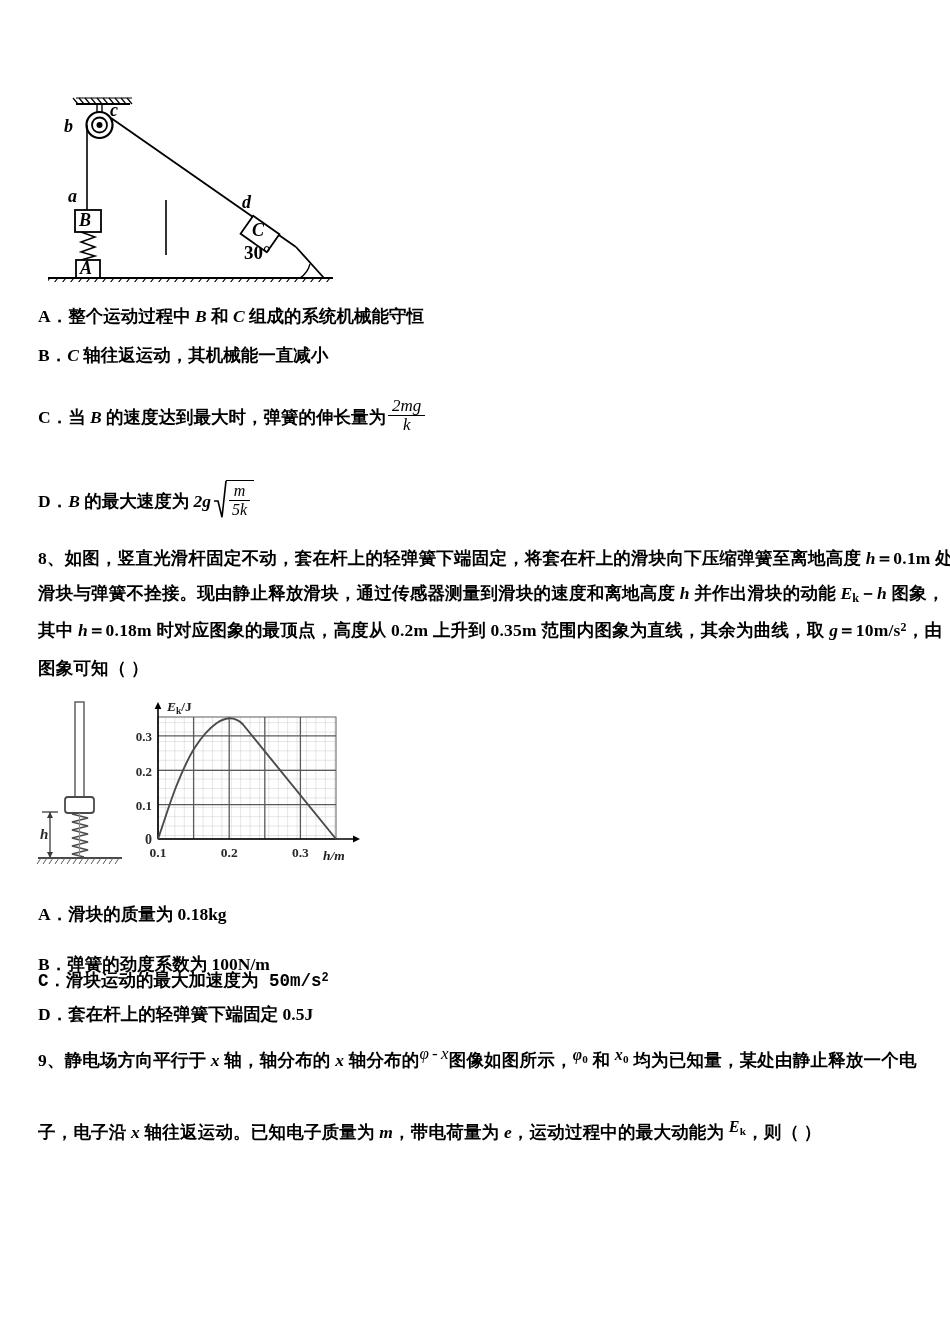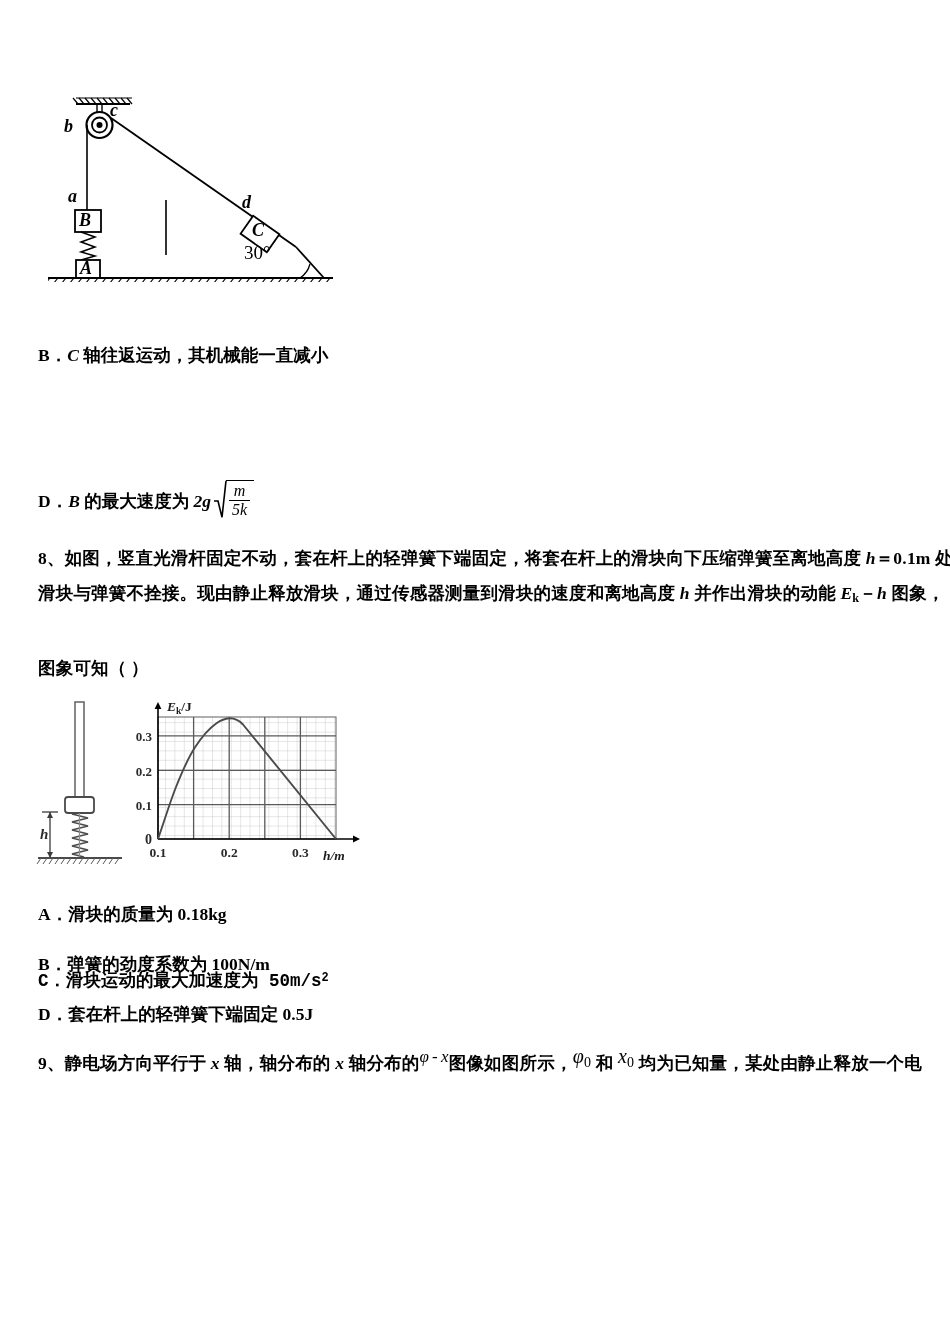--- a/index.html
+++ b/index.html
@@ -91,22 +91,22 @@
     top: -7px;
     font-style: italic;
     font-weight: normal;
     font-size: 17px;
   }
   .raised2 {
     display: inline-block;
     position: relative;
     top: -6px;
     font-style: italic;
-    font-weight: normal;
-    font-size: 20px;
+    font-weight: bold;
+    font-size: 16px;
   }
 
   
   .fig { position: absolute; }
   svg { display: block; }
 </style>
 </head>
 <body>
 
 <div class="page">
@@ -210,28 +210,37 @@
       <line x1="248" y1="155" x2="276" y2="186" stroke="#000" stroke-width="1.8"></line>
     </svg>
 
     <div style="position:absolute; left:16px; top:24px; font-style:italic; font-weight:bold; font-size:18px;">b</div>
     <div style="position:absolute; left:62px; top:8px; font-style:italic; font-weight:bold; font-size:18px;">c</div>
     <div style="position:absolute; left:20px; top:94px; font-style:italic; font-weight:bold; font-size:18px;">a</div>
     <div style="position:absolute; left:31px; top:118px; font-style:italic; font-weight:bold; font-size:18px;">B</div>
     <div style="position:absolute; left:32px; top:166px; font-style:italic; font-weight:bold; font-size:18px;">A</div>
     <div style="position:absolute; left:194px; top:100px; font-style:italic; font-weight:bold; font-size:18px;">d</div>
     <div style="position:absolute; left:204px; top:128px; font-style:italic; font-weight:bold; font-size:18px;">C</div>
-    <div style="position:absolute; left:196px; top:150px; font-weight:normal; font-size:19px;text-align:right;">30°</div>
-  </div>
-
+    <div style="position:absolute; left:196px; top:150px; font-weight:bold; font-size:19px;text-align:right;">30°</div>
+  </div>
+
+  <div class="opt" style="left:38px; top:308px;">
+    <span class="lab">A．</span><span>整个运动过程中 </span><i>B</i><span> 和 </span><i>C</i><span> 组成的系统机械能守恒</span>
+  </div>
 
   <div class="opt" style="left:38px; top:347px;">
     <span class="lab">B．</span><i>C</i><span> 轴往返运动，其机械能一直减小</span>
   </div>
 
+  <div class="opt" style="left:38px; top:397px;">
+    <span class="lab">C．</span><span>当 </span><i>B</i><span> 的速度达到最大时，弹簧的伸长量为</span><span class="frac">
+        <span class="num">2mg</span>
+        <span class="den">k</span>
+      </span>
+  </div>
 
   <div class="opt" style="left:38px; top:480px;">
     <span class="lab">D．</span><i>B</i><span> 的最大速度为 </span><i>2g</i><span class="sqrt">
         <svg class="radical" viewBox="0 0 14 40" preserveAspectRatio="none">
           <path d="M1 22 L5 22 L9 39 L13 1" fill="none" stroke="#000" stroke-width="1.6"></path>
         </svg>
         <span class="inner">
           <span class="num">m</span>
           <span class="den">5k</span>
         </span>
@@ -239,20 +248,23 @@
   </div>
 
   <div class="ptext" style="left:38px; top:550px;">
     <span>8、</span><span>如图，竖直光滑杆固定不动，套在杆上的轻弹簧下端固定，将套在杆上的滑块向下压缩弹簧至离地高度 </span><i>h</i><span>＝0.1m 处，</span>
   </div>
 
   <div class="ptext" style="left:38px; top:585px;text-align:right;">
     <span>滑块与弹簧不拴接。现由静止释放滑块，通过传感器测量到滑块的速度和离地高度 </span><i>h</i><span> 并作出滑块的动能 </span><i>E</i><sub>k</sub><span>－</span><i>h</i><span> 图象，</span>
   </div>
 
+  <div class="ptext" style="left:38px; top:622px;">
+    <span>其中 </span><i>h</i><span>＝0.18m 时对应图象的最顶点，高度从 0.2m 上升到 0.35m 范围内图象为直线，其余为曲线，取 </span><i>g</i><span>＝10m/s</span><sup>2</sup><span>，由</span>
+  </div>
 
   <div class="ptext" style="left:38px; top:660px;">图象可知（        ）</div>
 
   <div class="fig" style="left:34px; top:694px;">
 
     <svg width="96" height="176" viewBox="0 0 96 176">
 
       <rect x="41" y="8" width="9" height="100" fill="#fff" stroke="#6a6a6a" stroke-width="1.6"></rect>
 
       <rect x="31" y="103" width="29" height="16" rx="3" fill="#fff" stroke="#4a4a4a" stroke-width="1.8"></rect>
@@ -367,14 +379,17 @@
     <span class="lab">C．</span><span>滑块运动的最大加速度为 50m/s</span><sup>2</sup>
   </div>
   <div class="opt" style="left:38px; top:1006px;">
     <span class="lab">D．</span><span>套在杆上的轻弹簧下端固定 0.5J</span>
   </div>
 
   <div class="ptext" style="left:38px; top:1052px;">
     <span>9、</span><span>静电场方向平行于 </span><i>x</i><span> 轴，轴分布的 </span><i>x</i><span> 轴分布的</span><span class="raised">φ</span><span class="raised" style="font-style:normal; padding:0 3px;">-</span><span class="raised">x</span><span>图像如图所示，</span><span class="raised2"><i>φ</i><sub>0</sub></span><span> 和 </span><span class="raised2"><i>x</i><sub>0</sub></span><span> 均为已知量，某处由静止释放一个电</span>
   </div>
 
+  <div class="ptext" style="left:38px; top:1124px;">
+    <span>子，电子沿 </span><i>x</i><span> 轴往返运动。已知电子质量为 </span><i>m</i><span>，带电荷量为 </span><i>e</i><span>，运动过程中的最大动能为 </span><span class="raised2"><i>E</i><sub>k</sub></span><span>，则（        ）</span>
+  </div>
 
 </div>
 
 </body></html>

